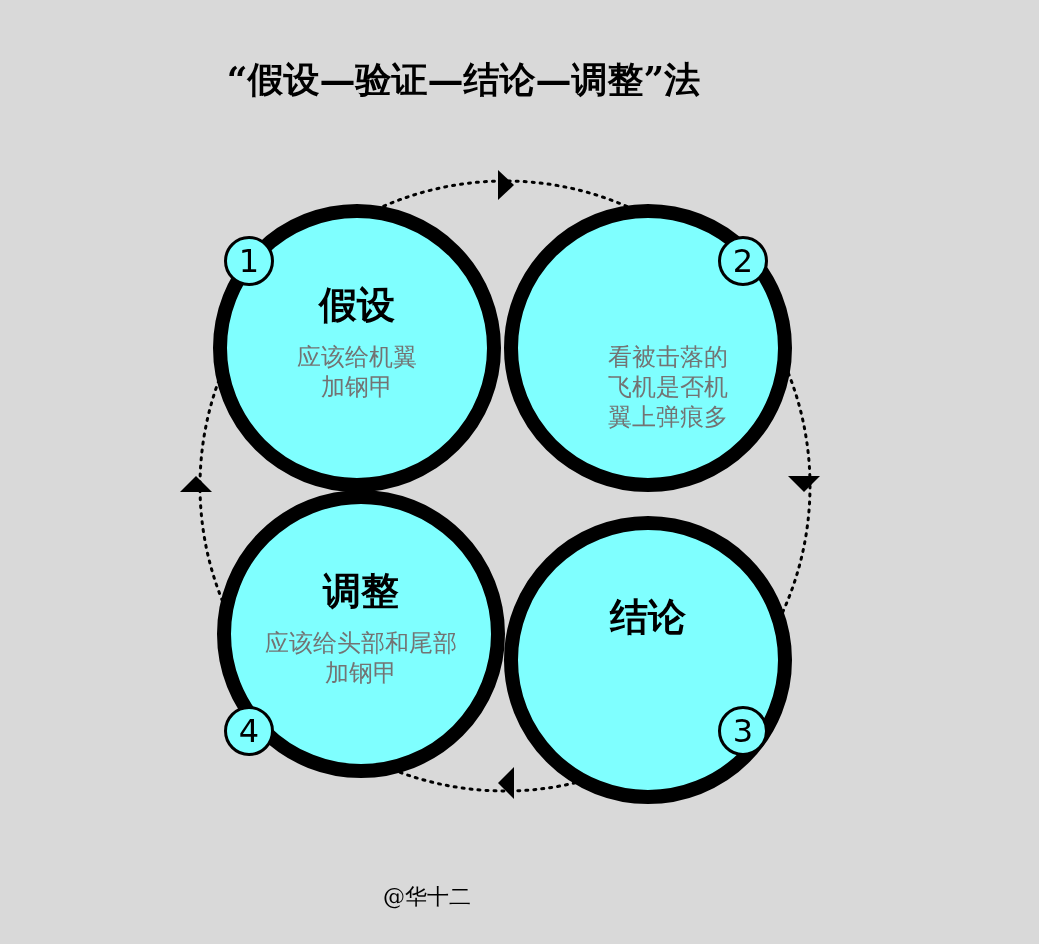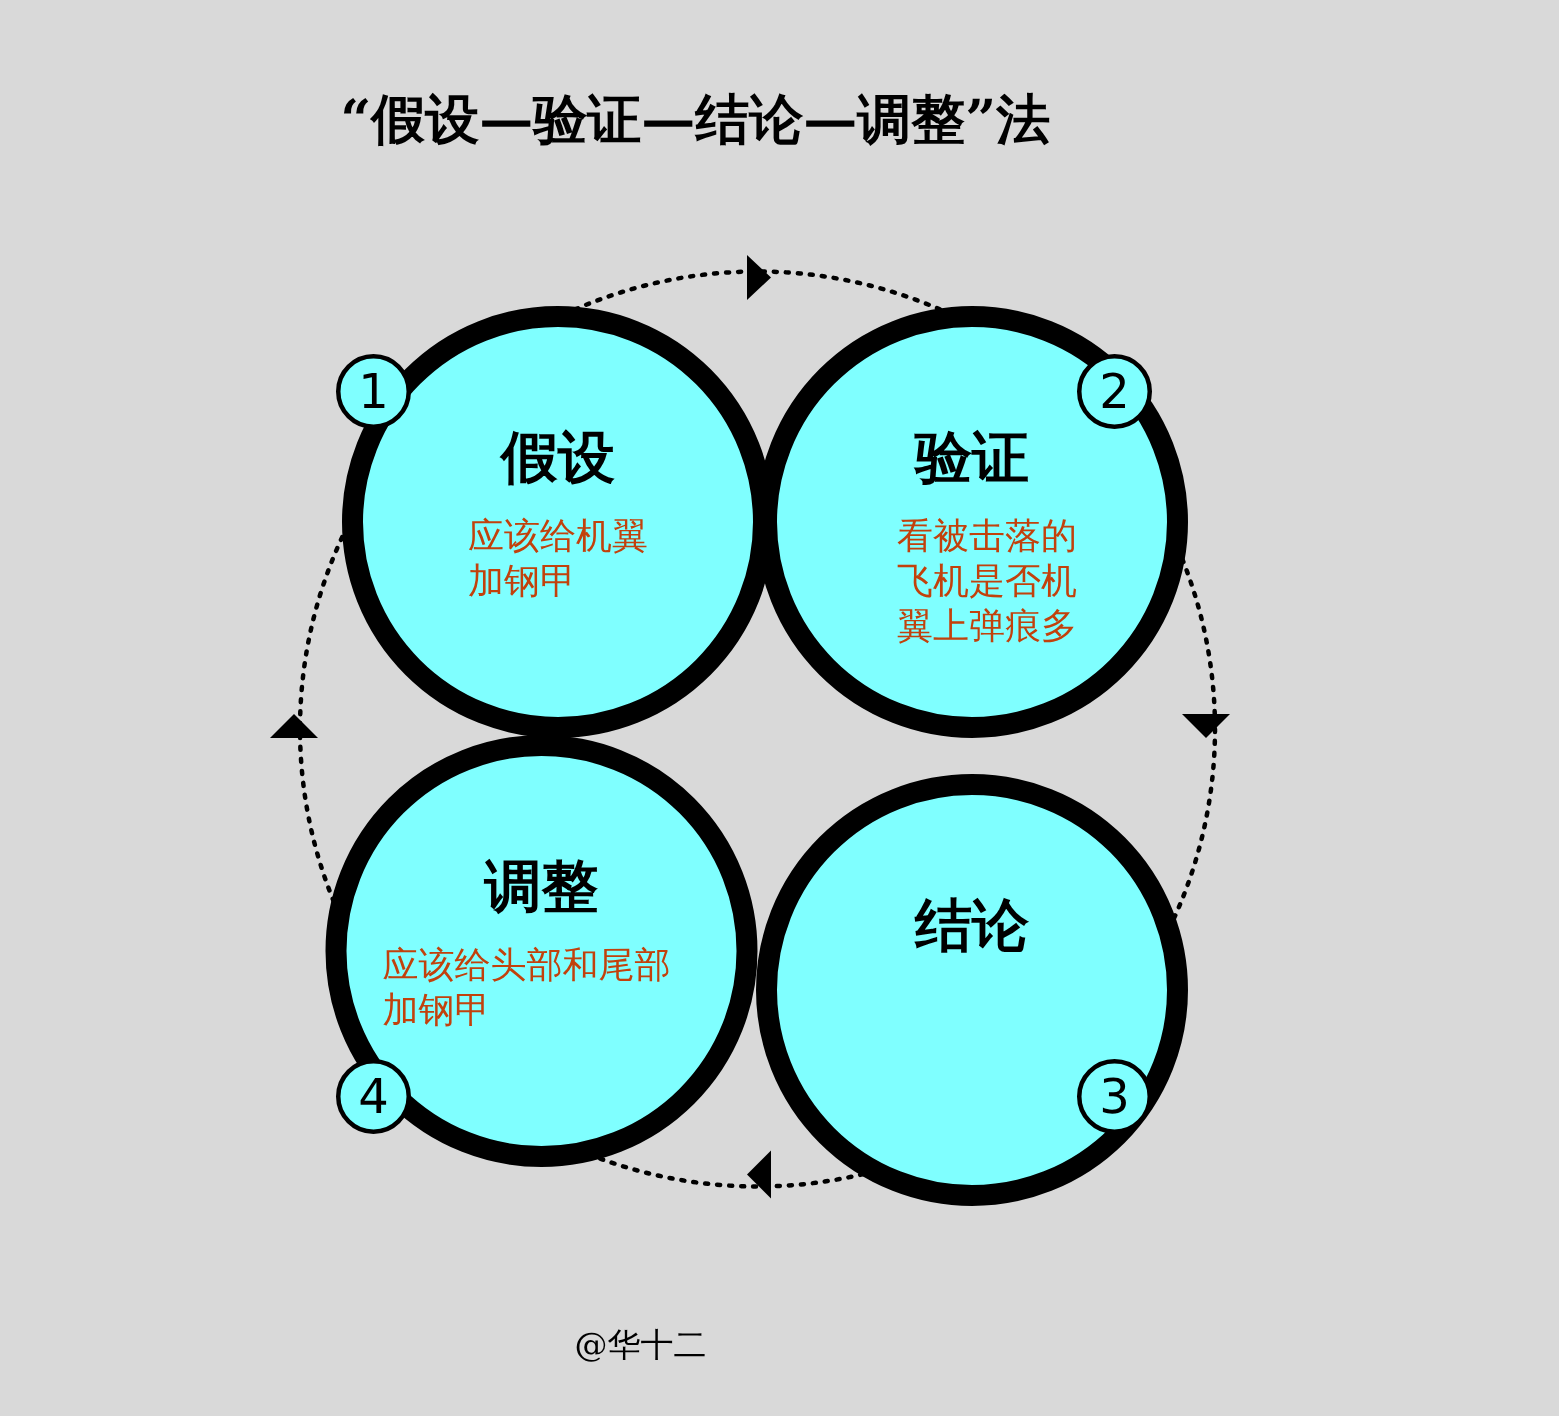--- a/index.html
+++ b/index.html
@@ -4,44 +4,43 @@
 <style>
   html, body { margin:0; padding:0; }
   body { width:1039px; height:944px; background:#d9d9d9; position:relative; overflow:hidden;
          font-family:"DejaVu Serif","Liberation Serif",serif; }
   .title { position:absolute; left:0; top:56px; width:927px; text-align:center;
            font-size:36px; font-weight:bold; color:#000; letter-spacing:0px; }
   svg.ring { position:absolute; left:0; top:0; }
   .circle { position:absolute; width:260px; height:260px; border:14px solid #000; border-radius:50%;
             background:#7fffff; box-sizing:content-box; }
   .circle .head { position:absolute; left:0; right:0; top:62px; text-align:center; font-size:38px; font-weight:bold; color:#000; }
-  .circle .body { position:absolute; left:30px; right:30px; top:124px; font-size:24px; line-height:30px; color:#c2410c; }
+  .circle .body { position:absolute; left:30px; right:30px; top:124px; text-align:center; font-size:24px; line-height:30px; color:#737373; }
   .badge { position:absolute; width:44px; height:44px; border:3px solid #000; border-radius:50%; background:#7fffff;
            font-family:"DejaVu Sans","Liberation Sans",sans-serif; font-size:32px; line-height:44px; text-align:center; color:#000; }
   .footer { position:absolute; left:0; top:882px; width:854px; text-align:center; font-size:22px; color:#000; }
 </style>
 </head>
 <body>
 
 <div class="title">“假设—验证—结论—调整”法</div>
 
 <svg class="ring" width="1039" height="944">
   <circle cx="505" cy="486" r="305" fill="none" stroke="#000" stroke-width="3" stroke-dasharray="2 6" stroke-linecap="round"></circle>
   <polygon points="498,170 498,200 514,185" fill="#000"></polygon>
   <polygon points="788,476 820,476 804,492" fill="#000"></polygon>
   <polygon points="514,767 514,799 498,783" fill="#000"></polygon>
   <polygon points="180,492 212,492 196,476" fill="#000"></polygon>
 </svg>
 
-<div class="circle" style="left:228px; top:204px;">
+<div class="circle" style="left:213px; top:204px;">
   <div class="head">假设</div>
   <div class="body" style="left:70px; right:70px;">应该给机翼加钢甲</div>
 </div>
 <div class="circle" style="left:504px; top:204px;">
-  <div class="head">验证</div>
   <div class="body" style="left:40px; right:40px;margin-left:40px;">看被击落的飞机是否机翼上弹痕多</div>
 </div>
 <div class="circle" style="left:504px; top:516px;font-family:Liberation Mono, monospace;">
   <div class="head">结论</div>
 </div>
 <div class="circle" style="left:217px; top:490px;">
   <div class="head">调整</div>
   <div class="body" style="left:24px; right:24px;">应该给头部和尾部加钢甲</div>
 </div>
 

